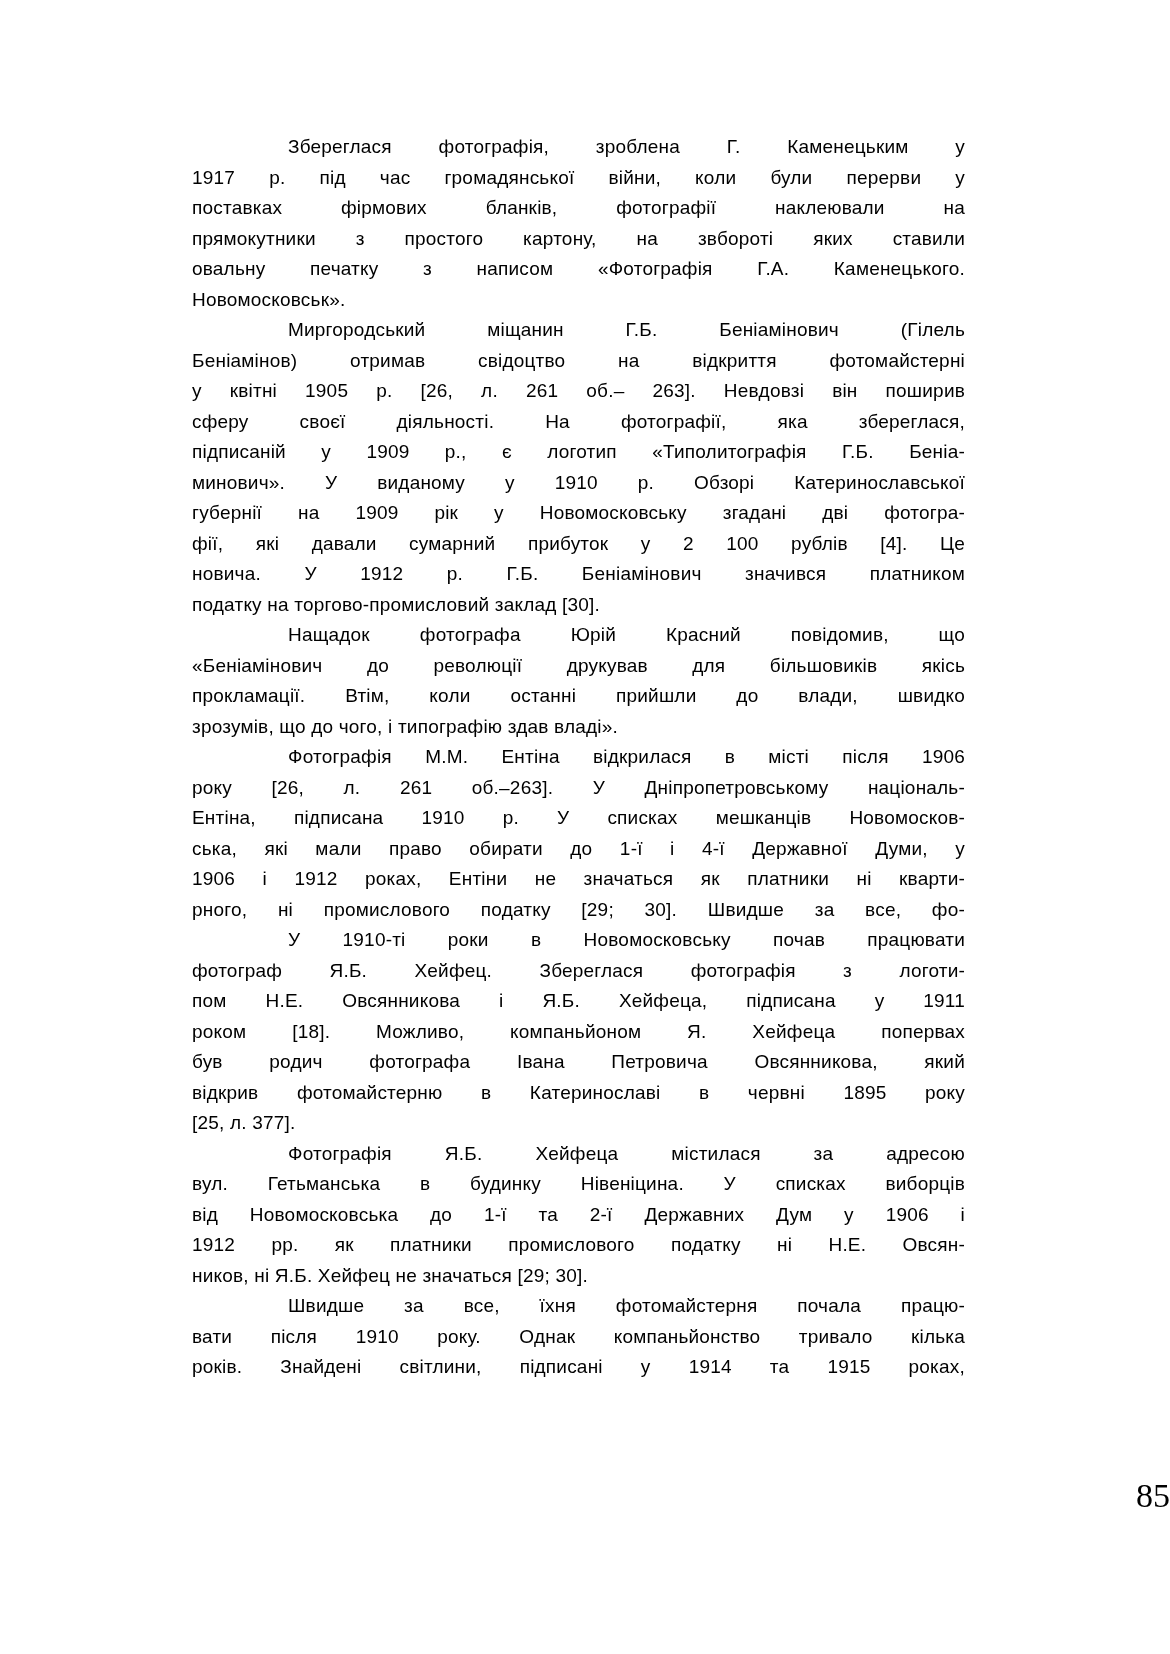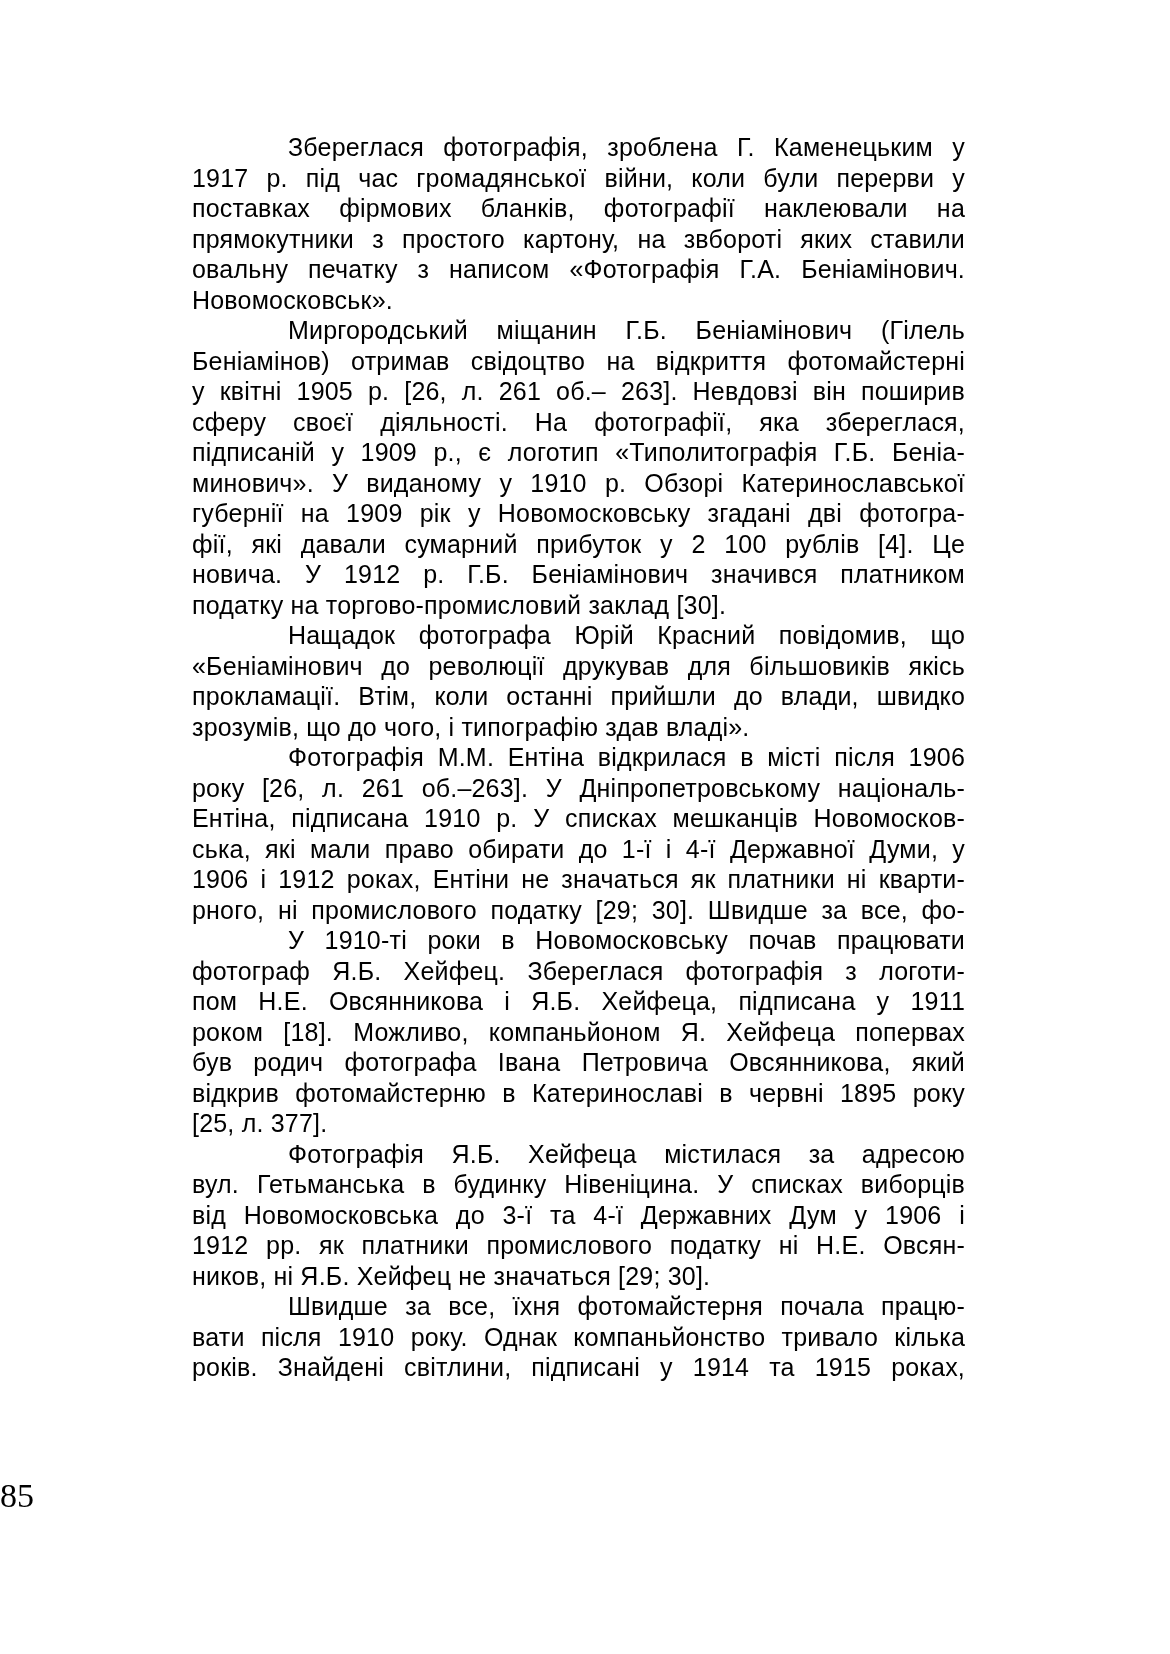--- a/index.html
+++ b/index.html
@@ -24,58 +24,58 @@
     position: absolute;
     left: 192px;
     top: 132px;
     width: 773px;
   }
   .paragraph {
     margin: 0;
     padding: 0;
   }
   .line {
-    font-size: 25px;
+    font-size: 19px;
     line-height: 30.5px;
     height: 30.5px;
     text-align: justify;
     text-align-last: justify;
     letter-spacing: 0.2px;
     white-space: normal;
   }
   .line.last {
     text-align-last: left;
   }
   .line.indent {
     text-indent: 96px;
   }
   .line.italic {
   }
   .page-number {
     position: absolute;
     top: 1478px;
     left: 0;
     width: 1170px;
-    text-align: left;
+    text-align: right;
     font-family: "Liberation Serif", serif;
     font-size: 34px;
     line-height: 36px;
   }
 </style>
 </head>
 <body>
 
 <div class="page">
   <div class="text-block">
       <div class="paragraph">
         <div class="line indent">Збереглася фотографія, зроблена Г. Каменецьким у</div>
         <div class="line">1917 р. під час громадянської війни, коли були перерви у</div>
         <div class="line">поставках фірмових бланків, фотографії наклеювали на</div>
         <div class="line">прямокутники з простого картону, на звбороті яких ставили</div>
-        <div class="line">овальну печатку з написом «Фотографія Г.А. Беніамінович.</div>
+        <div class="line">овальну печатку з написом «Фотографія Г.А. Каменецького.</div>
         <div class="line last">Новомосковськ».</div>
       </div>
       <div class="paragraph">
         <div class="line indent">Миргородський міщанин Г.Б. Беніамінович (Гілель</div>
         <div class="line">Беніамінов) отримав свідоцтво на відкриття фотомайстерні</div>
         <div class="line">у квітні 1905 р. [26, л. 261 об.– 263]. Невдовзі він поширив</div>
         <div class="line">сферу своєї діяльності. На фотографії, яка збереглася,</div>
         <div class="line">підписаній у 1909 р., є логотип «Типолитографія Г.Б. Беніа-</div>
         <div class="line">минович». У виданому у 1910 р. Обзорі Катеринославської</div>
         <div class="line">губернії на 1909 рік у Новомосковську згадані дві фотогра-</div>
@@ -102,21 +102,21 @@
         <div class="line">фотограф Я.Б. Хейфец. Збереглася фотографія з логоти-</div>
         <div class="line">пом Н.Е. Овсянникова і Я.Б. Хейфеца, підписана у 1911</div>
         <div class="line">роком [18]. Можливо, компаньйоном Я. Хейфеца попервах</div>
         <div class="line">був родич фотографа Івана Петровича Овсянникова, який</div>
         <div class="line">відкрив фотомайстерню в Катеринославі в червні 1895 року</div>
         <div class="line last">[25, л. 377].</div>
       </div>
       <div class="paragraph">
         <div class="line indent">Фотографія Я.Б. Хейфеца містилася за адресою</div>
         <div class="line">вул. Гетьманська в будинку Нівеніцина. У списках виборців</div>
-        <div class="line">від Новомосковська до 3-ї та 4-ї Державних Дум у 1906 і</div>
+        <div class="line">від Новомосковська до 1-ї та 2-ї Державних Дум у 1906 і</div>
         <div class="line">1912 рр. як платники промислового податку ні Н.Е. Овсян-</div>
         <div class="line last">ников, ні Я.Б. Хейфец не значаться [29; 30].</div>
       </div>
       <div class="paragraph">
         <div class="line indent">Швидше за все, їхня фотомайстерня почала працю-</div>
         <div class="line">вати після 1910 року. Однак компаньйонство тривало кілька</div>
         <div class="line">років. Знайдені світлини, підписані у 1914 та 1915 роках,</div>
       </div>
     </div>
   <div class="page-number">85</div>

